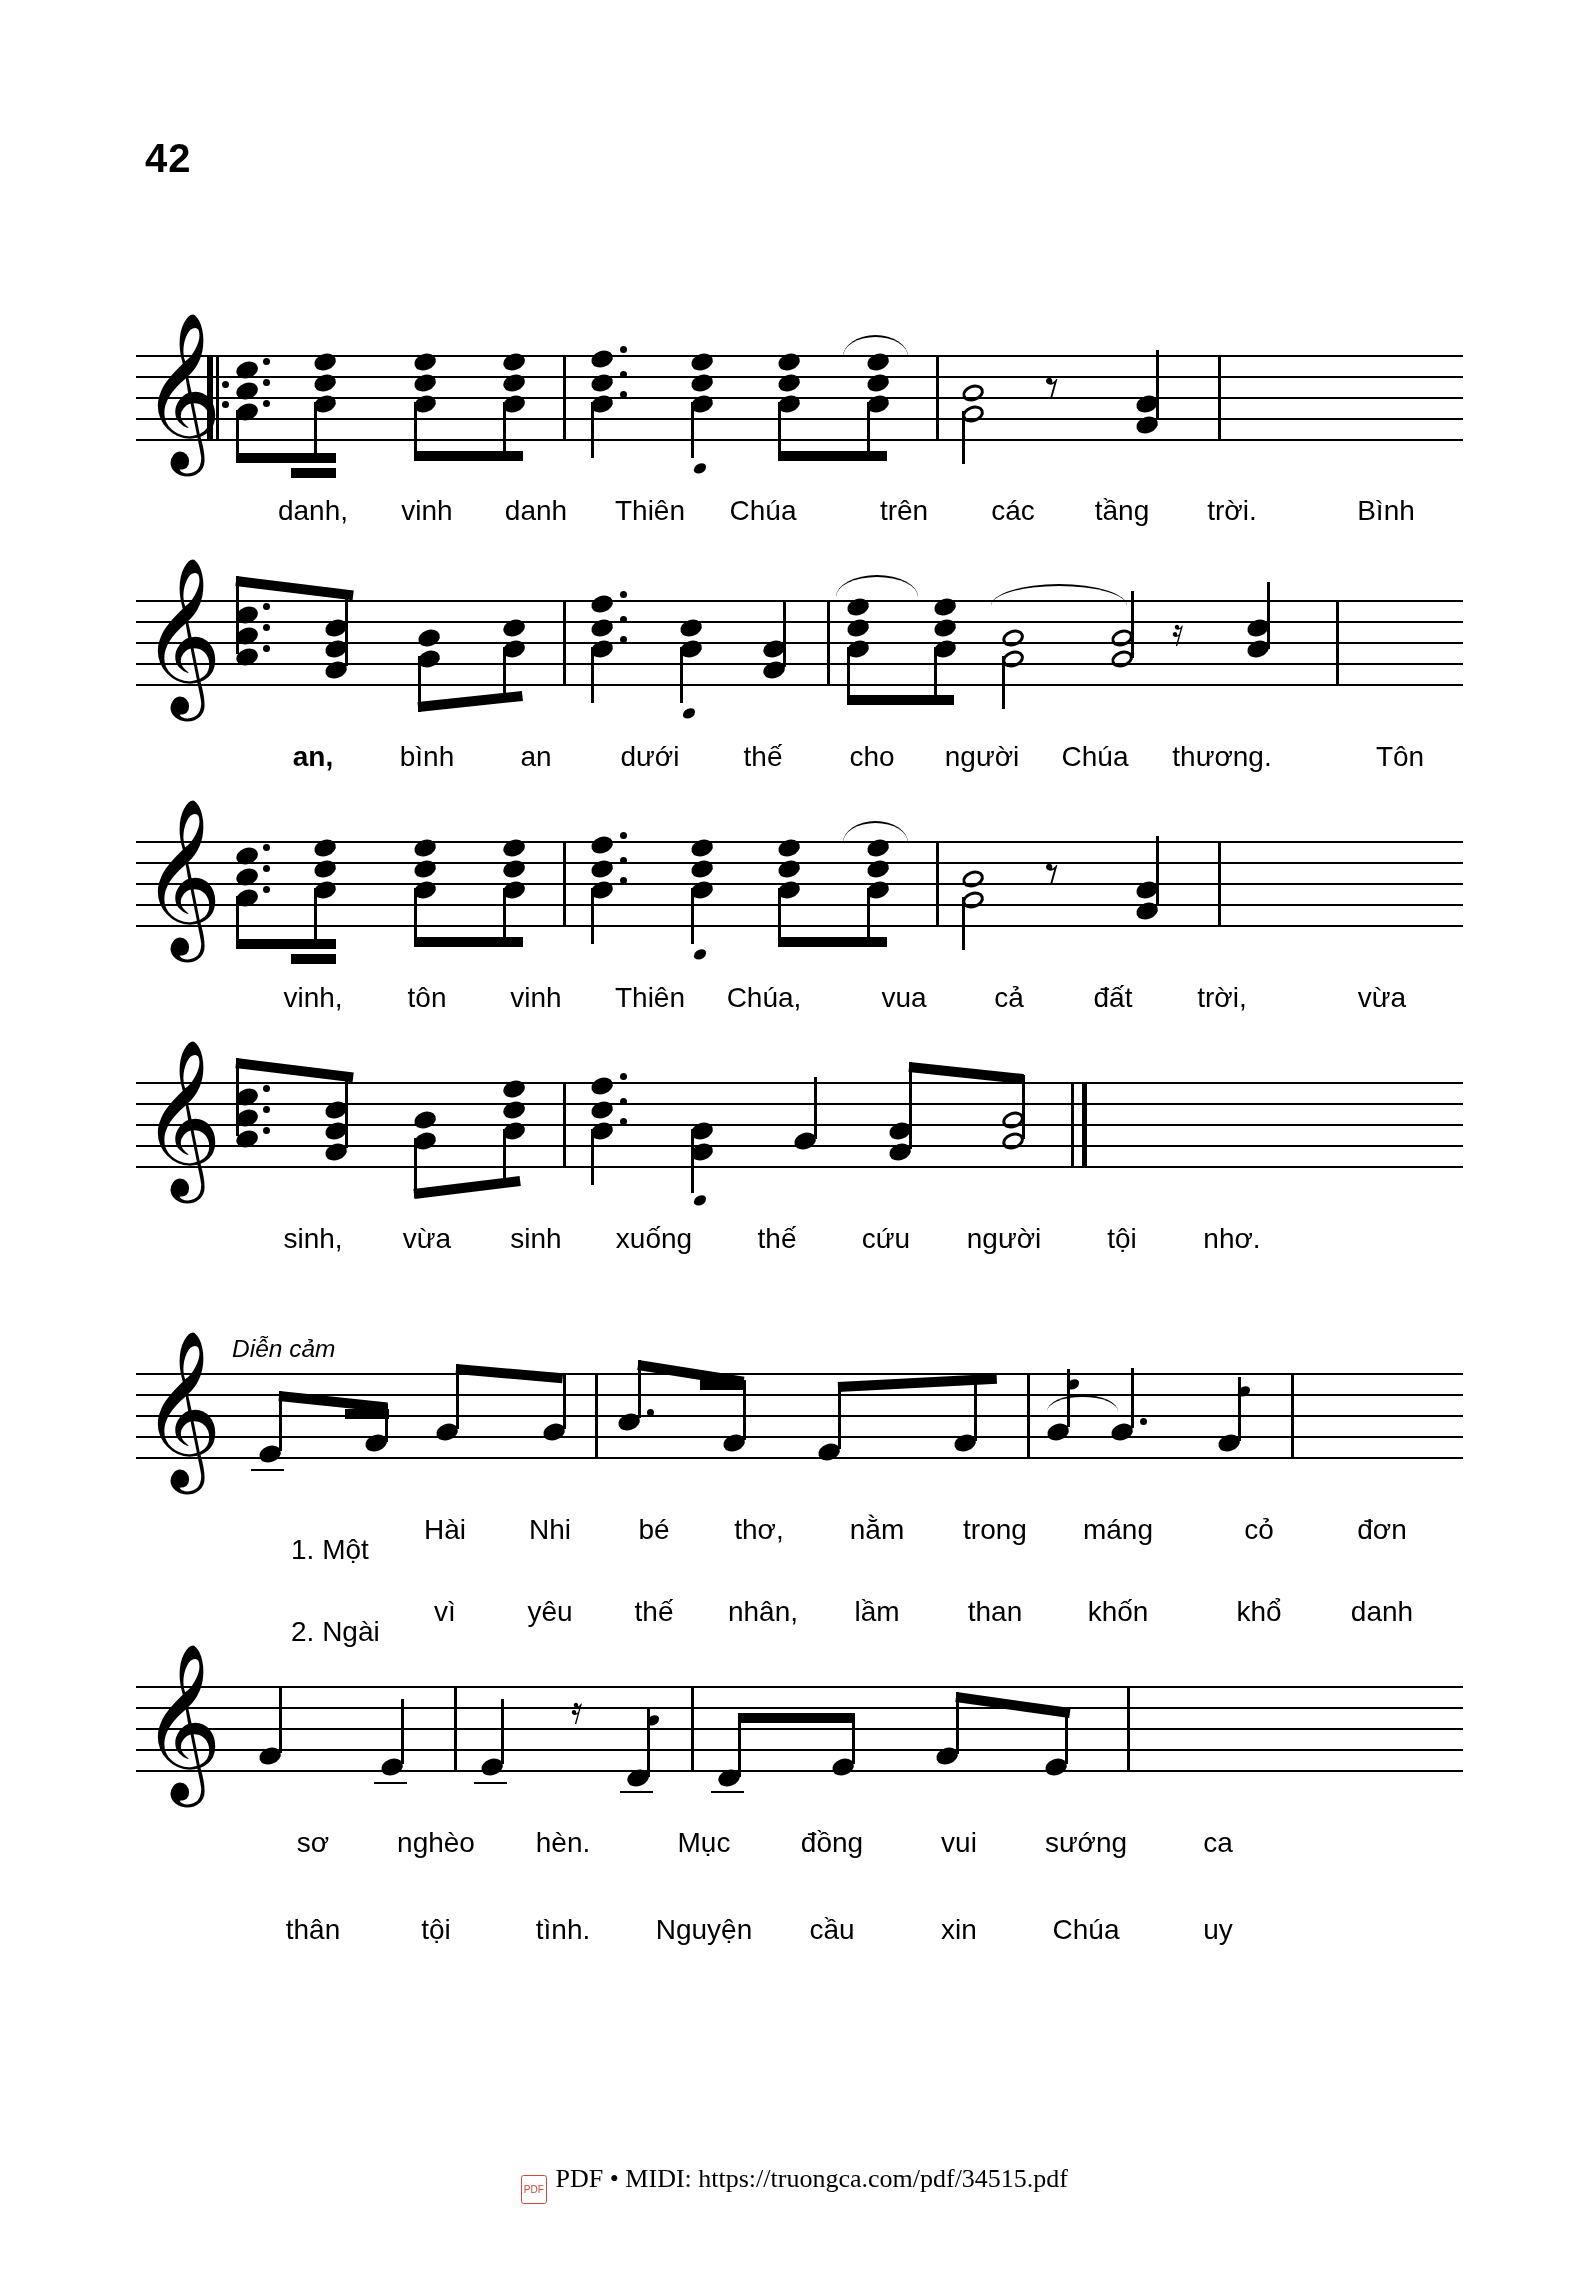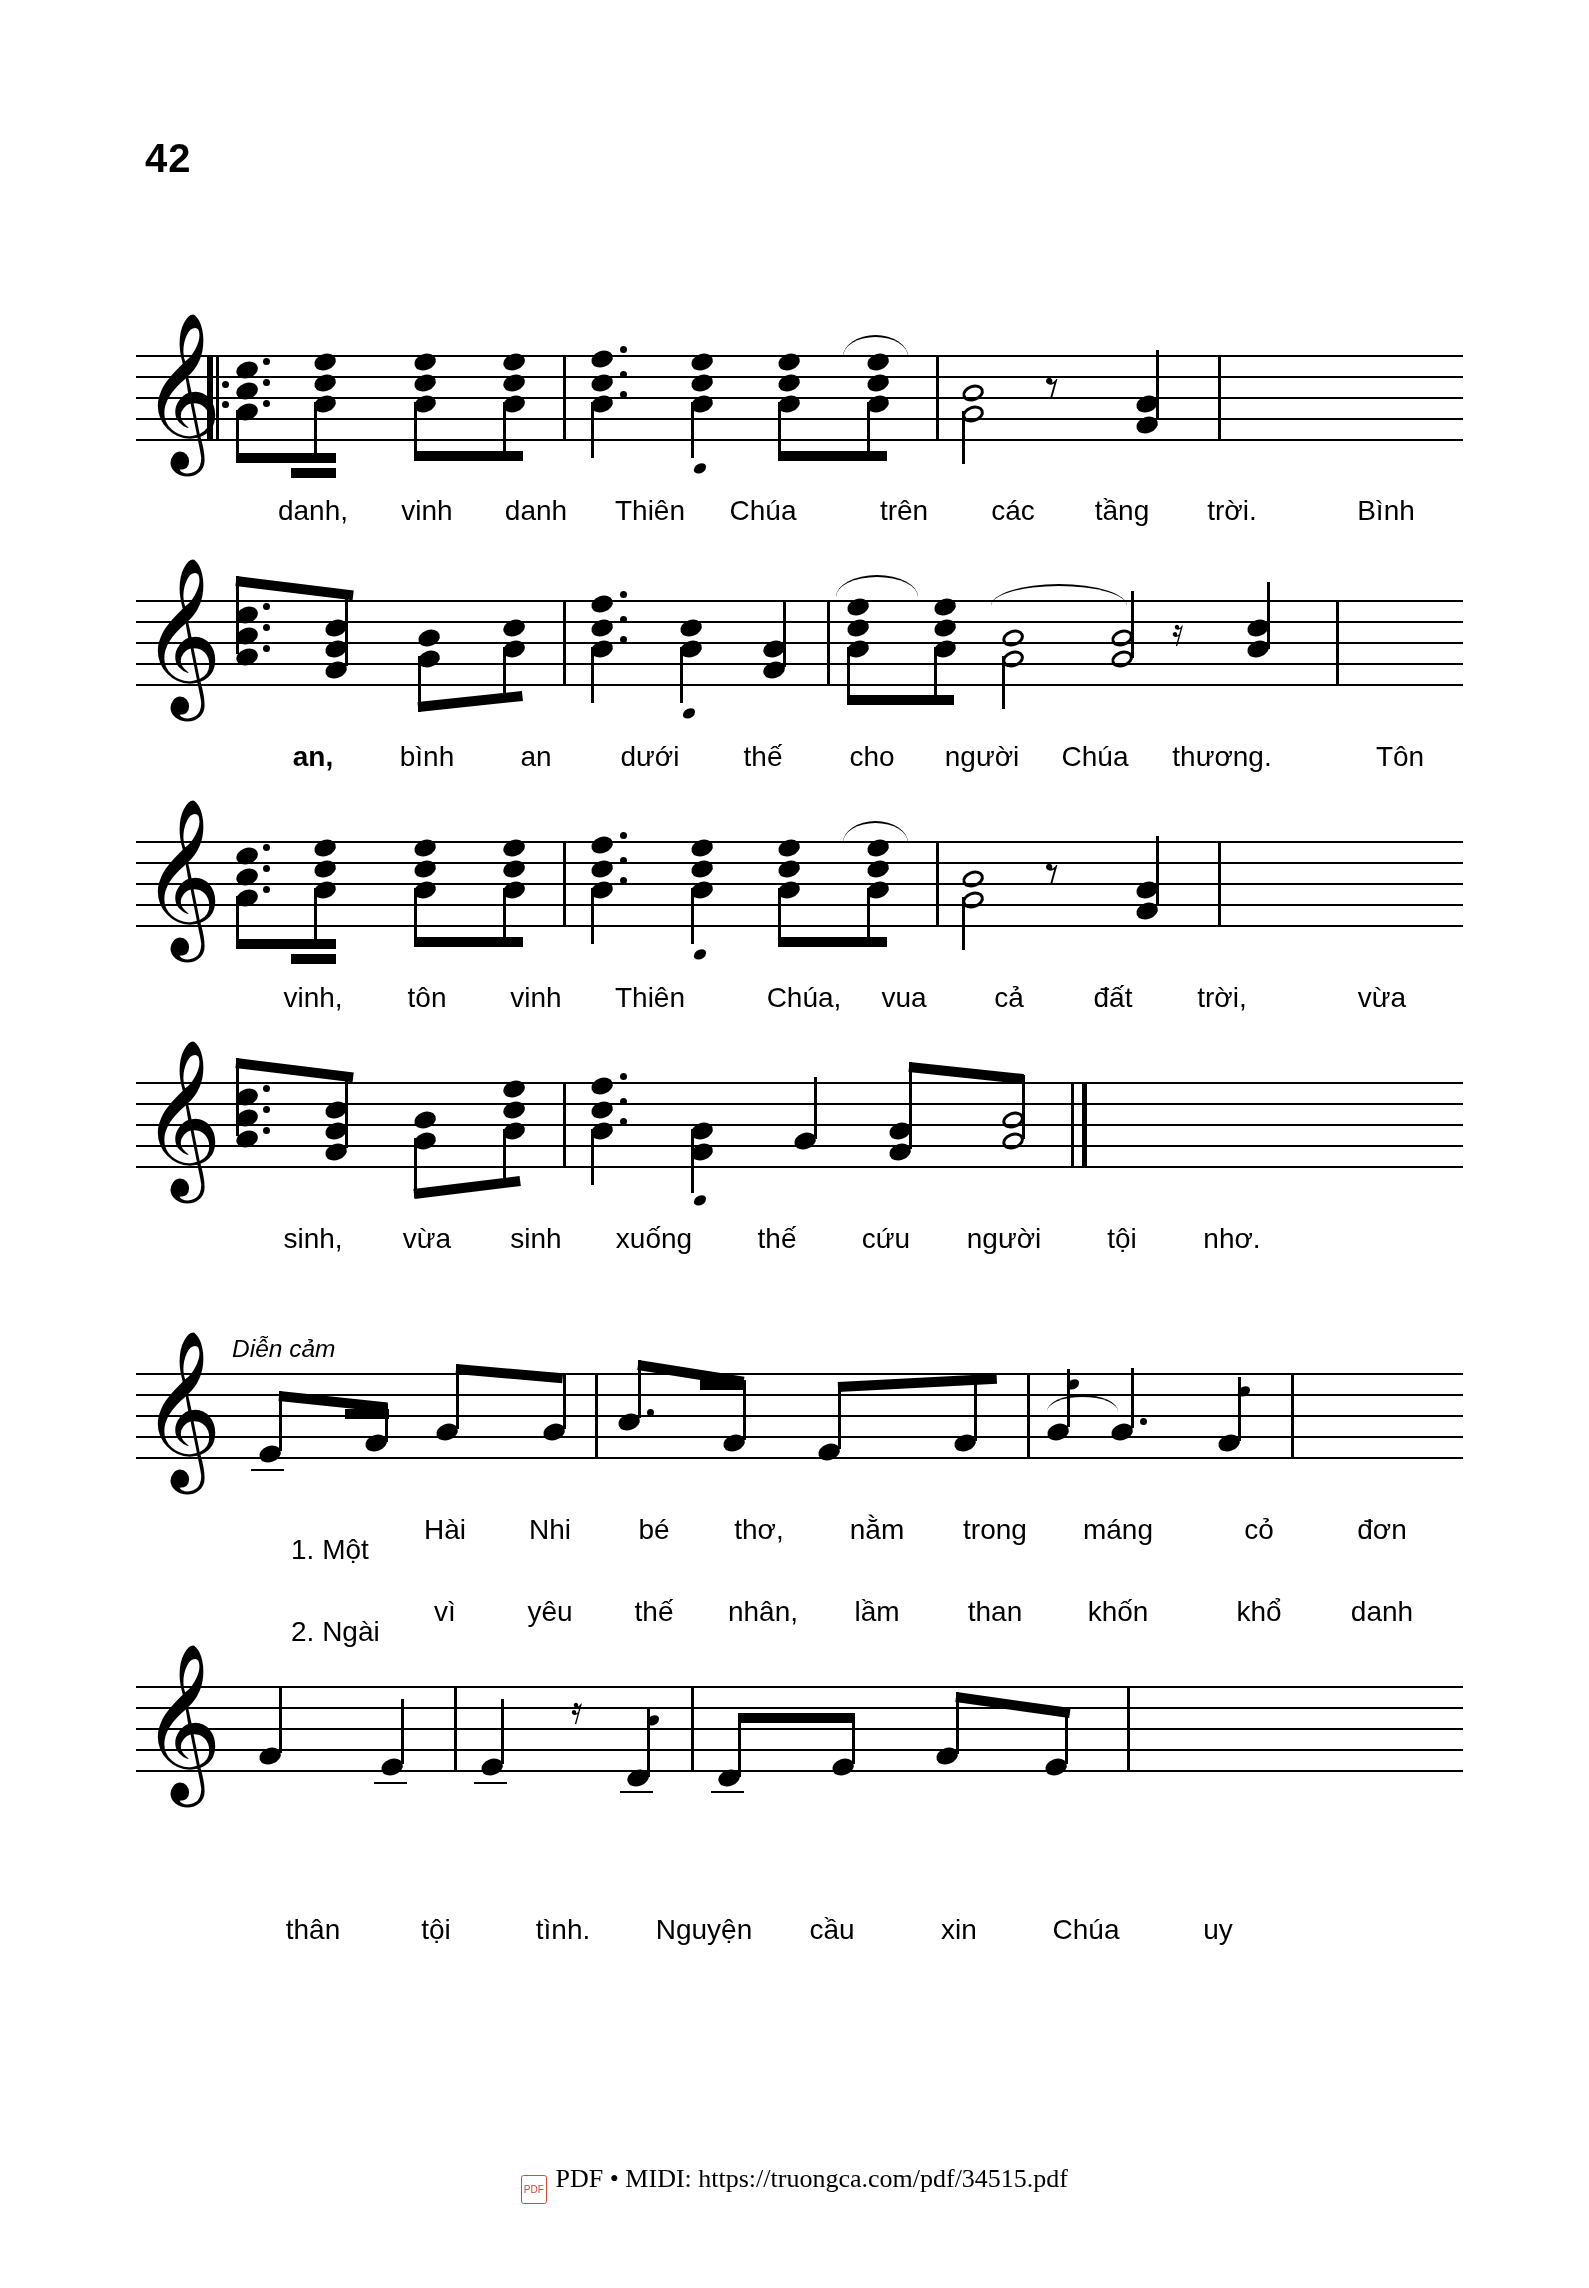--- a/index.html
+++ b/index.html
@@ -476,21 +476,21 @@
 
       <div class="barline" style="left:1082px;"></div>
     </div>
   </div>
 
   <div class="lyric-row" style="top: 982px;">
     <span class="lyric" style="left:177px;">vinh,</span>
     <span class="lyric" style="left:291px;">tôn</span>
     <span class="lyric" style="left:400px;">vinh</span>
     <span class="lyric" style="left:514px;">Thiên</span>
-    <span class="lyric" style="left:668px;">Chúa,</span>
+    <span class="lyric" style="left:628px;">Chúa,</span>
     <span class="lyric" style="left:768px;">vua</span>
     <span class="lyric" style="left:873px;">cả</span>
     <span class="lyric" style="left:977px;">đất</span>
     <span class="lyric" style="left:1086px;">trời,</span>
     <span class="lyric" style="left:1246px;">vừa</span>
   </div>
 
   <div class="system" id="sys4" style="top: 1082px;">
     <div class="staff">
       <div class="line l0"></div>
@@ -701,20 +701,30 @@
       <div class="stem" style="left:820px; top:5.5px; height:62px;"></div>
       <div class="beam" style="left:820px; top:5.5px; width:115px; transform: rotate(8deg); transform-origin:left center;"></div>
 
       <div class="note" style="left:909px; top:73px;"></div>
       <div class="stem" style="left:929px; top:22px; height:56px;"></div>
 
       <div class="barline" style="left:991px;"></div>
     </div>
   </div>
 
+  <div class="lyric-row" style="top: 1827px;">
+    <span class="lyric" style="left:177px;">sơ</span>
+    <span class="lyric" style="left:300px;">nghèo</span>
+    <span class="lyric" style="left:427px;">hèn.</span>
+    <span class="lyric" style="left:568px;">Mục</span>
+    <span class="lyric" style="left:696px;">đồng</span>
+    <span class="lyric" style="left:823px;">vui</span>
+    <span class="lyric" style="left:950px;">sướng</span>
+    <span class="lyric" style="left:1082px;">ca</span>
+  </div>
 
   <div class="lyric-row" style="top: 1914px;">
     <span class="lyric" style="left:177px;">thân</span>
     <span class="lyric" style="left:300px;">tội</span>
     <span class="lyric" style="left:427px;">tình.</span>
     <span class="lyric" style="left:568px;">Nguyện</span>
     <span class="lyric" style="left:696px;">cầu</span>
     <span class="lyric" style="left:823px;">xin</span>
     <span class="lyric" style="left:950px;">Chúa</span>
     <span class="lyric" style="left:1082px;">uy</span>

